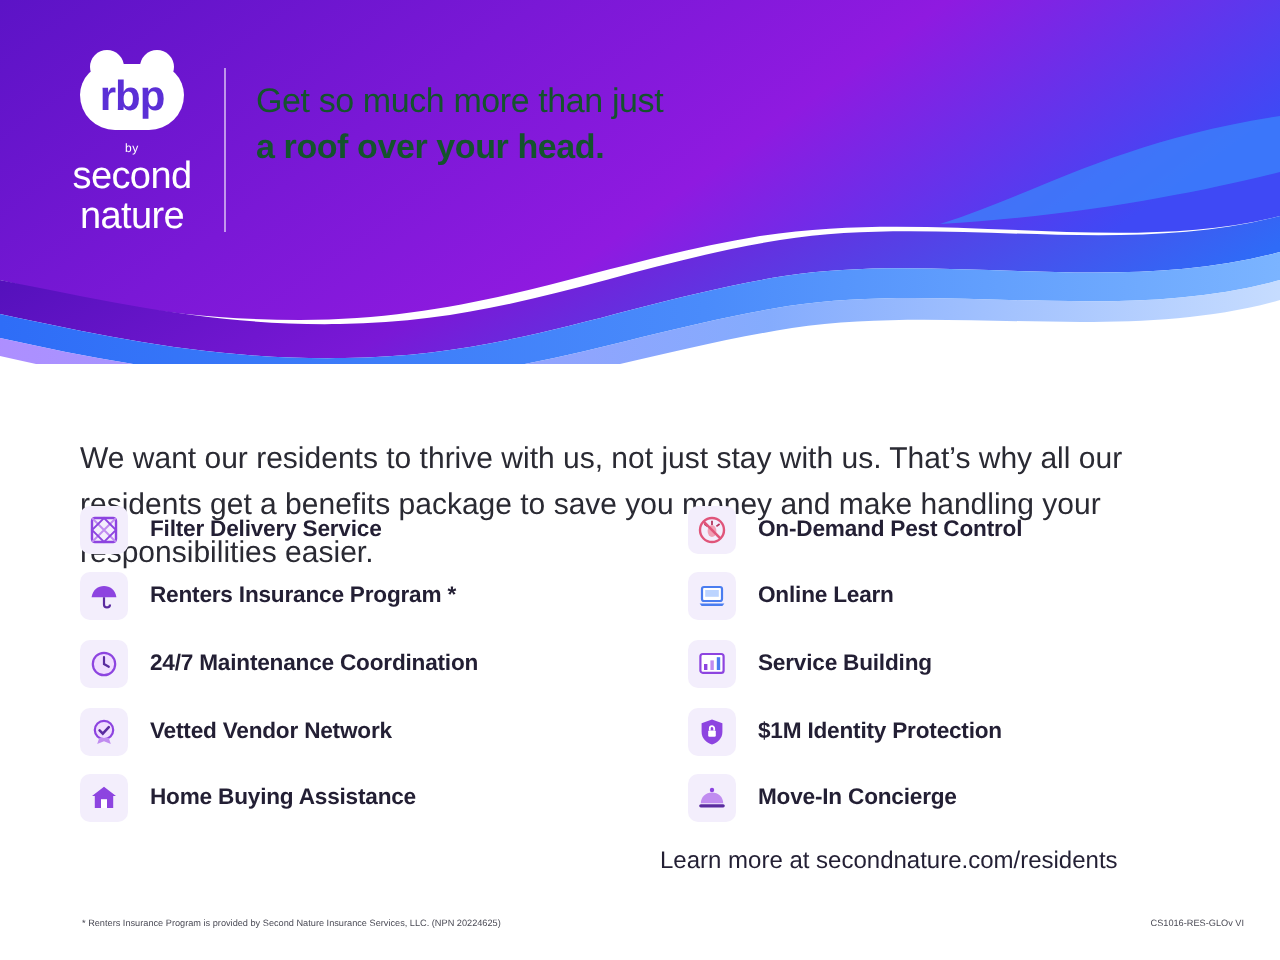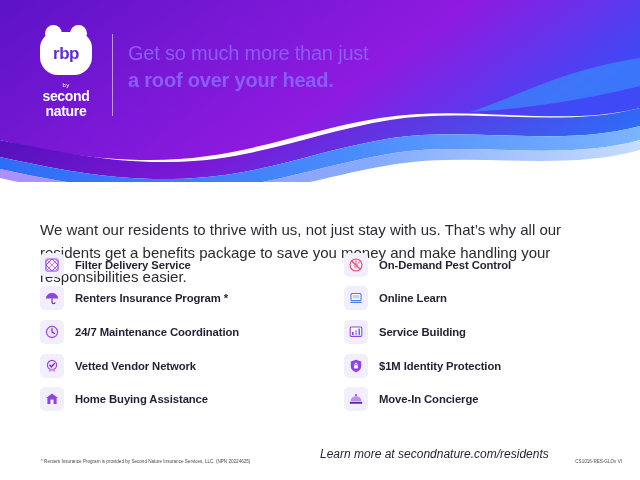--- a/index.html
+++ b/index.html
@@ -62,57 +62,57 @@
     height: 17px;
     background: #ffffff;
     border-radius: 50%;
     top: -7px;
   }
   .logo-badge::before { left: 5px; }
   .logo-badge::after  { right: 5px; }
   .logo-badge span {
     position: relative;
     z-index: 2;
-    font-size: 17px;
+    font-size: 21px;
     font-weight: bold;
     color: #5b2fd6;
     letter-spacing: -0.5px;
   }
   .logo-sub {
     margin-top: 7px;
     text-align: center;
     color: #ffffff;
     line-height: 1.02;
   }
   .logo-sub .by {
     font-size: 6px;
     letter-spacing: 0.3px;
     display: block;
     margin-bottom: 1px;
   }
   .logo-sub .nm {
-    font-size: 14px;
-    font-weight: bold;
+    font-size: 19px;
+    font-weight: normal;
     display: block;
     letter-spacing: -0.3px;
   }
   .logo-divider {
     position: absolute;
     left: 112px;
     top: 34px;
     width: 1px;
     height: 82px;
     background: rgba(255,255,255,0.55);
   }
   .headline {
     position: absolute;
     left: 128px;
     top: 40px;
-    color: #8b5cf6;
-    font-size: 20px;
+    color: #14532d;
+    font-size: 17px;
     line-height: 1.34;
     letter-spacing: -0.2px;
   }
   .headline .l1 { font-weight: normal; display: block; }
   .headline .l2 { font-weight: bold; display: block; }
 
   
   .intro {
     position: absolute;
     left: 40px;
@@ -153,26 +153,24 @@
   .b-label {
     font-size: 11.3px;
     font-weight: bold;
     color: #231f34;
     letter-spacing: -0.1px;
   }
 
   
   .learn-more {
     position: absolute;
-    left: 320px;
+    left: 330px;
     top: 423px;
     font-size: 12px;
-    font-style: italic;
     color: #231f34;
-    margin-top: 24px;
   }
 
   
   .footnote {
     position: absolute;
     left: 41px;
     top: 459px;
     font-size: 4.6px;
     color: #4a4a55;
   }

